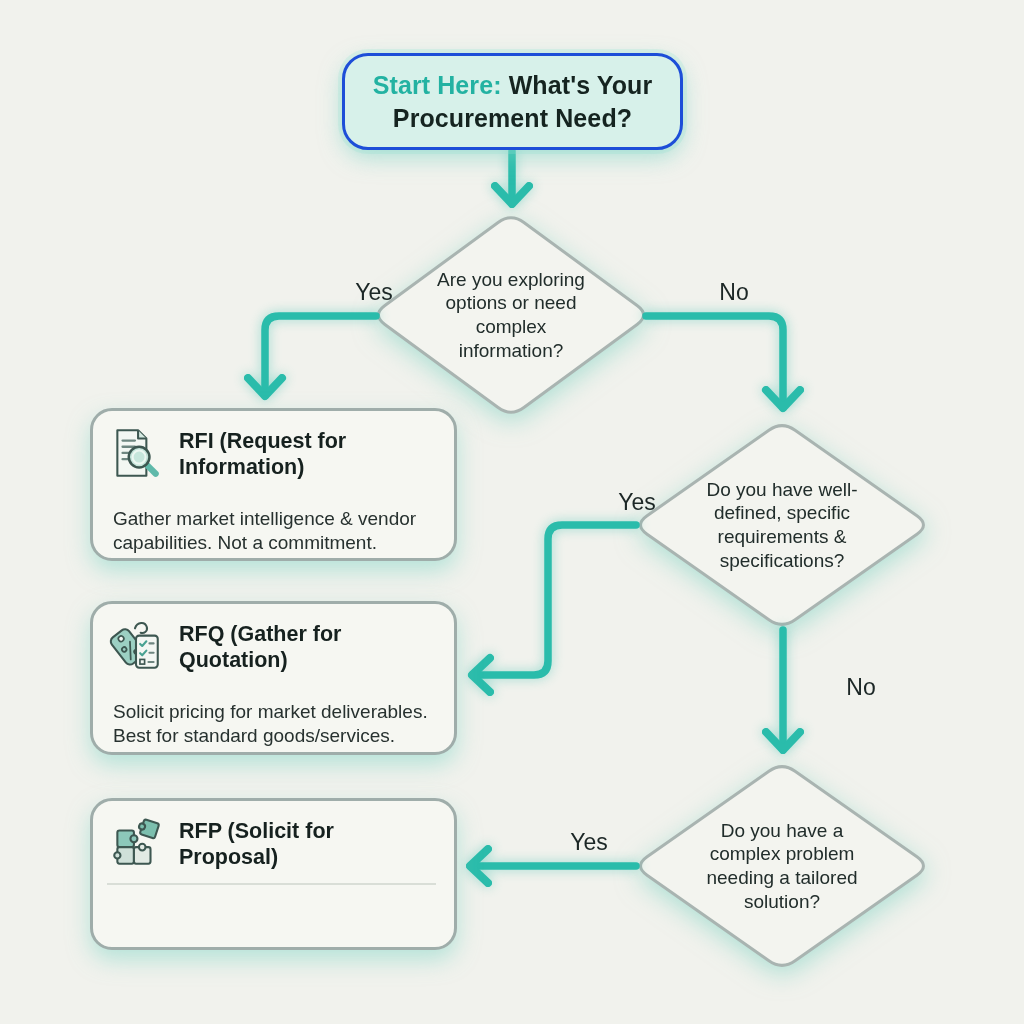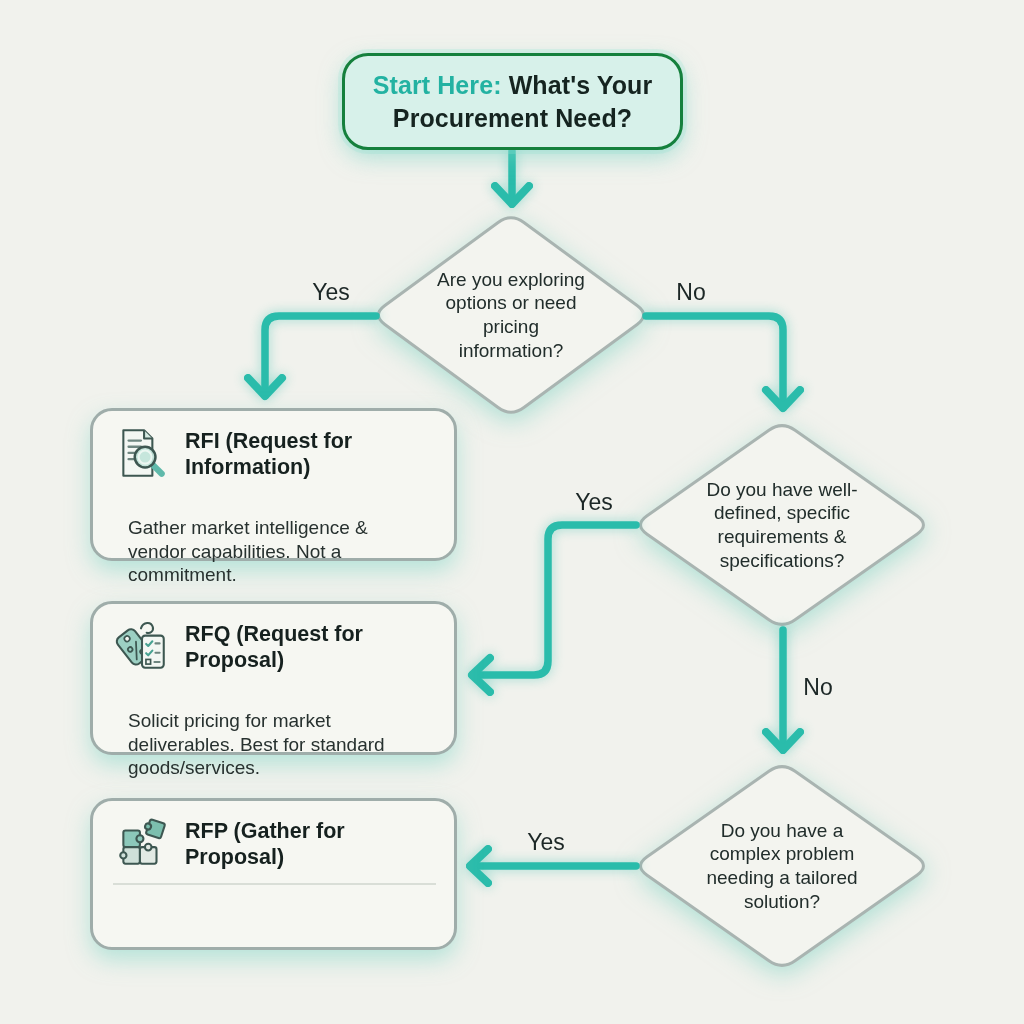--- a/index.html
+++ b/index.html
@@ -8,63 +8,63 @@
     background:#f1f2ed;
     font-family:"Liberation Sans","DejaVu Sans",sans-serif;
     color:#1b2726;
   }
   svg.layer{position:absolute;left:0;top:0;pointer-events:none;}
   .connector{filter:drop-shadow(0 0 6px rgba(46,188,171,.45));}
   .diamond{filter:drop-shadow(0 7px 12px rgba(110,205,188,.5));}
 
   .start-node{
     position:absolute;left:342px;top:53px;width:341px;height:97px;
-    box-sizing:border-box;border:3px solid #15803d;border-radius:26px;
+    box-sizing:border-box;border:3px solid #1d4ed8;border-radius:26px;
     background:#d7f1ea;display:flex;align-items:center;justify-content:center;
     text-align:center;padding:0 20px;
     box-shadow:0 8px 22px rgba(122,212,196,.55),0 0 0 4px rgba(160,230,215,.25);
     font-size:25px;font-weight:700;line-height:1.3;letter-spacing:.1px;color:#152420;
   }
   .start-node .accent{color:#23b2a2;}
 
   .decision-label{
     position:absolute;display:flex;align-items:center;justify-content:center;
     text-align:center;font-size:19px;font-weight:500;line-height:1.24;color:#212d2b;
   }
   .dl-1{left:433px;top:235px;width:156px;height:160px;}
   .dl-2{left:684px;top:445px;width:196px;height:160px;}
   .dl-3{left:696px;top:786px;width:172px;height:160px;}
 
   .edge-label{
     position:absolute;transform:translate(-50%,-50%);
-    font-size:23px;font-weight:500;color:#1c2726;
+    font-size:23px;font-weight:500;color:#1c2726;margin-left:43px;
   }
   .el-yes1{left:331px;top:292px;}
   .el-no1 {left:691px;top:292px;}
   .el-yes2{left:594px;top:502px;}
   .el-no2 {left:818px;top:687px;}
   .el-yes3{left:546px;top:842px;}
 
   .card{
     position:absolute;left:90px;width:367px;box-sizing:border-box;
     background:#f6f7f2;border:3px solid #9fadaa;border-radius:22px;
     box-shadow:0 10px 22px rgba(126,214,197,.5);
-    display:flex;flex-direction:column;padding:14px 18px 12px 20px;
+    display:flex;flex-direction:column;padding:14px 18px 12px 14px;
   }
   .card-rfi{top:408px;height:153px;}
   .card-rfq{top:601px;height:154px;}
   .card-rfp{top:798px;height:152px;}
   .card-head{display:flex;align-items:center;gap:14px;}
   .card-icon{flex:0 0 58px;width:58px;height:58px;}
   .card-title{
     font-size:21.5px;font-weight:700;line-height:1.22;color:#16211f;
     max-width:212px;margin:0;
   }
   .divider{height:2px;background:#d9ded7;border:none;margin:10px 0 8px 0;width:100%;}
-  .card-desc{font-size:19px;line-height:1.24;color:#27312f;margin:15px;}
+  .card-desc{font-size:19px;line-height:1.24;color:#27312f;margin:6px;}
 </style>
 </head>
 <body>
 
 <div class="canvas">
 
   <svg class="layer" width="1024" height="1024" viewBox="0 0 1024 1024">
     <defs>
       <marker id="chev" markerUnits="userSpaceOnUse" markerWidth="34" markerHeight="48" refX="22" refY="24" orient="auto">
         <path d="M 4 7 L 22 24 L 4 41" fill="none" stroke="#2abcab" stroke-width="8" stroke-linecap="round" stroke-linejoin="round"></path>
@@ -85,21 +85,21 @@
     </g>
   </svg>
 
   <div class="start-node">
     <span>
       <span class="accent">Start Here:</span>
       <span>What's Your Procurement Need?</span>
     </span>
   </div>
 
-  <div class="decision-label dl-1">Are you exploring options or need pricing information?</div>
+  <div class="decision-label dl-1">Are you exploring options or need complex information?</div>
   <div class="decision-label dl-2">Do you have well-defined, specific requirements &amp; specifications?</div>
   <div class="decision-label dl-3">Do you have a complex problem needing a tailored solution?</div>
 
   <span class="edge-label el-yes1">Yes</span>
   <span class="edge-label el-no1">No</span>
   <span class="edge-label el-yes2">Yes</span>
   <span class="edge-label el-no2">No</span>
   <span class="edge-label el-yes3">Yes</span>
 
   <div class="card card-rfi">
@@ -128,21 +128,21 @@
           <circle cx="24.5" cy="37" r="2.2" fill="none" stroke="#3d5751" stroke-width="1.7"></circle>
           <path d="M25.5 25.5 L15.5 39.5" stroke="#3d5751" stroke-width="1.7" stroke-linecap="round"></path>
         </g>
         <path d="M27 10 C29 3.5 37 3 38.5 9 C39.4 13 35.5 15.4 32.5 14.2" fill="none" stroke="#3d5751" stroke-width="2" stroke-linecap="round"></path>
         <rect x="28" y="17" width="21" height="31" rx="3" fill="#f3f7f3" stroke="#3d5751" stroke-width="2"></rect>
         <path d="M32 25 L34 27 L38 22.5" fill="none" stroke="#48a292" stroke-width="2" stroke-linecap="round" stroke-linejoin="round"></path>
         <path d="M32 34 L34 36 L38 31.5" fill="none" stroke="#48a292" stroke-width="2" stroke-linecap="round" stroke-linejoin="round"></path>
         <rect x="31.8" y="40" width="4.5" height="4.5" fill="none" stroke="#3d5751" stroke-width="1.6"></rect>
         <path d="M41 24.5 H45 M41 33.5 H45 M40 42.5 H45" stroke="#6e8680" stroke-width="2" stroke-linecap="round"></path>
       </svg>
-      <h3 class="card-title">RFQ (Request for Proposal)</h3>
+      <h3 class="card-title">RFQ (Gather for Quotation)</h3>
     </div>
     <div class="divider"></div>
     <p class="card-desc">Solicit pricing for market deliverables. Best for standard goods/services.</p>
   </div>
 
   <div class="card card-rfp">
     <div class="card-head">
       <svg class="card-icon" viewBox="0 0 56 56">
         <g stroke="#3d5751" stroke-width="2" stroke-linejoin="round">
           <rect x="10" y="15" width="16" height="16" rx="2" fill="#8cc8ba"></rect>
@@ -150,18 +150,18 @@
           <rect x="10" y="31" width="16" height="16" rx="2" fill="#cfe0d9"></rect>
           <circle cx="10" cy="39" r="3" fill="#cfe0d9"></circle>
           <rect x="26" y="31" width="16" height="16" rx="2" fill="#e2eae4"></rect>
           <circle cx="34" cy="31" r="3.2" fill="#e2eae4"></circle>
           <g transform="rotate(18 41 15)">
             <rect x="33" y="6" width="15" height="15" rx="2" fill="#7cbfae"></rect>
             <circle cx="33" cy="13.5" r="2.9" fill="#7cbfae"></circle>
           </g>
         </g>
       </svg>
-      <h3 class="card-title">RFP (Gather for Proposal)</h3>
+      <h3 class="card-title">RFP (Solicit for Proposal)</h3>
     </div>
     <div class="divider"></div>
   </div>
 
 </div>
 
 </body></html>

